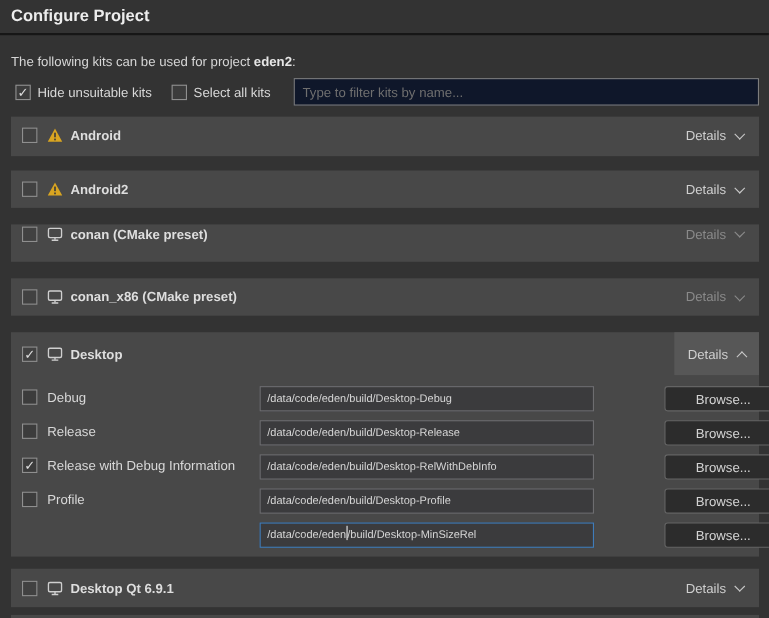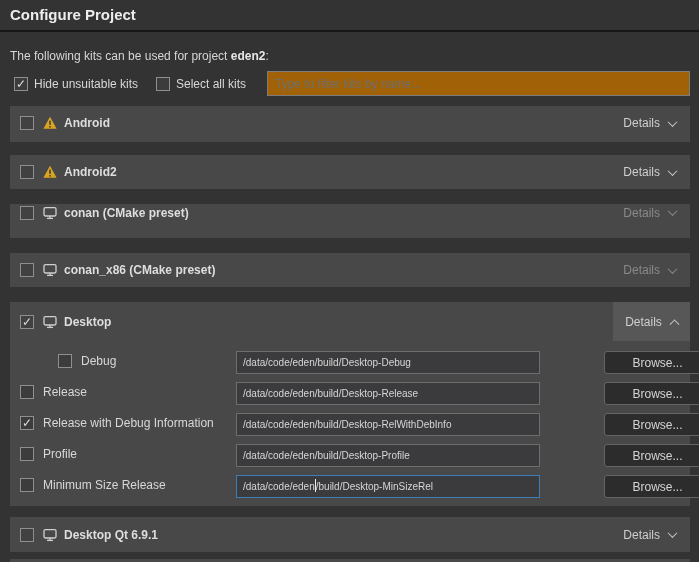--- a/index.html
+++ b/index.html
@@ -34,21 +34,21 @@
   .checkbox.checked::after {
     content:"\2713";
     position:absolute; left:1px; top:-1px;
     font-size:12px; line-height:14px; color:#dcdcdc;
   }
   .cb-label { margin-left:6px; white-space:nowrap; }
   .cb-group { display:flex; align-items:center; }
 
   .filter-input {
     left:267px; top:71px; width:423px; height:25px;
-    background:#a16207; border:1px solid #7d7d7d;
+    background:#0f172a; border:1px solid #7d7d7d;
     color:#d8d8d8; font-family:"Liberation Sans", sans-serif; font-size:12px;
     padding:0 7px; outline:none;
   }
   .filter-input::placeholder { color:#6f6f6f; opacity:1; }
 
   
   .kit-row {
     left:10px; width:680px;
     background:#484848;
   }
@@ -199,21 +199,21 @@
           <line x1="4" y1="12.4" x2="10" y2="12.4" stroke="#cfcfcf" stroke-width="1.3"></line>
         </svg>
     </span>
     <span class="kit-name">Desktop</span>
     <span class="details hl" style="height:39px;">
       <span>Details</span>
       <span class="chev up"></span>
     </span>
   </div>
 
-  <div class="sub-row-label" style="top:354px; top:52px;margin-left:38px;">
+  <div class="sub-row-label" style="top:354px; top:52px;">
     <span class="checkbox"></span>
     <span class="cb-label">Debug</span>
   </div>
   <div class="path-field" style="top:49px;">/data/code/eden/build/Desktop-Debug</div>
   <div class="btn browse-btn" style="top:49px;">Browse...</div>
 
   <div class="sub-row-label" style="top:83px;">
     <span class="checkbox"></span>
     <span class="cb-label">Release</span>
   </div>
@@ -227,24 +227,20 @@
   <div class="path-field" style="top:111px;">/data/code/eden/build/Desktop-RelWithDebInfo</div>
   <div class="btn browse-btn" style="top:111px;">Browse...</div>
 
   <div class="sub-row-label" style="top:145px;">
     <span class="checkbox"></span>
     <span class="cb-label">Profile</span>
   </div>
   <div class="path-field" style="top:142px;">/data/code/eden/build/Desktop-Profile</div>
   <div class="btn browse-btn" style="top:142px;">Browse...</div>
 
-  <div class="sub-row-label" style="top:176px;">
-    <span class="checkbox"></span>
-    <span class="cb-label">Minimum Size Release</span>
-  </div>
   <div class="path-field focused" style="top:173px;"><span>/data/code/eden</span><span class="caret"></span><span>/build/Desktop-MinSizeRel</span></div>
   <div class="btn browse-btn" style="top:173px;">Browse...</div>
 </div>
 
 <div class="abs kit-row" style="top:517px; height:35px;">
   <div class="kit-header" style="height:35px;">
     <span class="checkbox"></span>
     <span class="kit-icon">
       <svg width="14" height="14" viewBox="0 0 14 14">
           <rect x="1" y="1.6" width="12" height="8.4" rx="1.4" fill="none" stroke="#cfcfcf" stroke-width="1.3"></rect>

